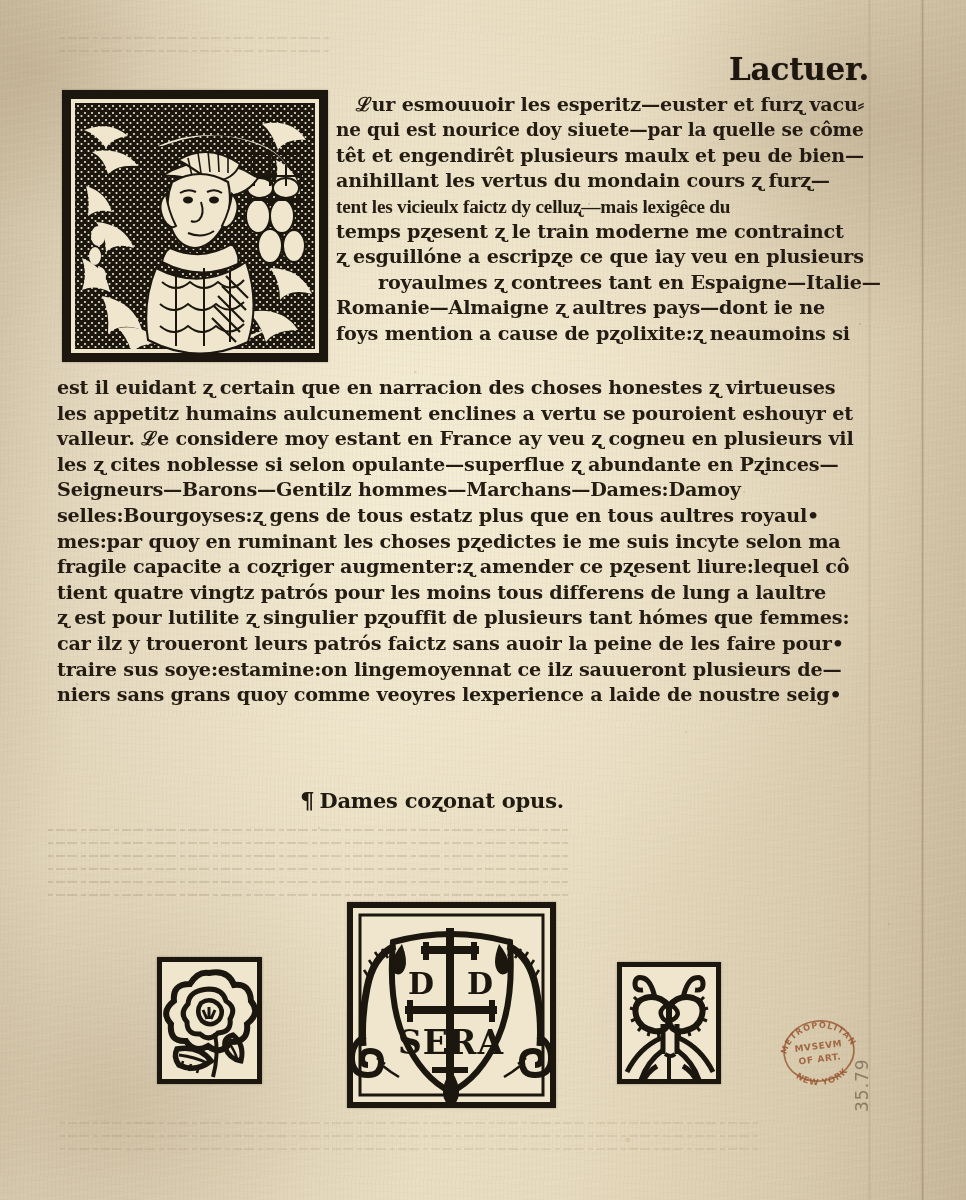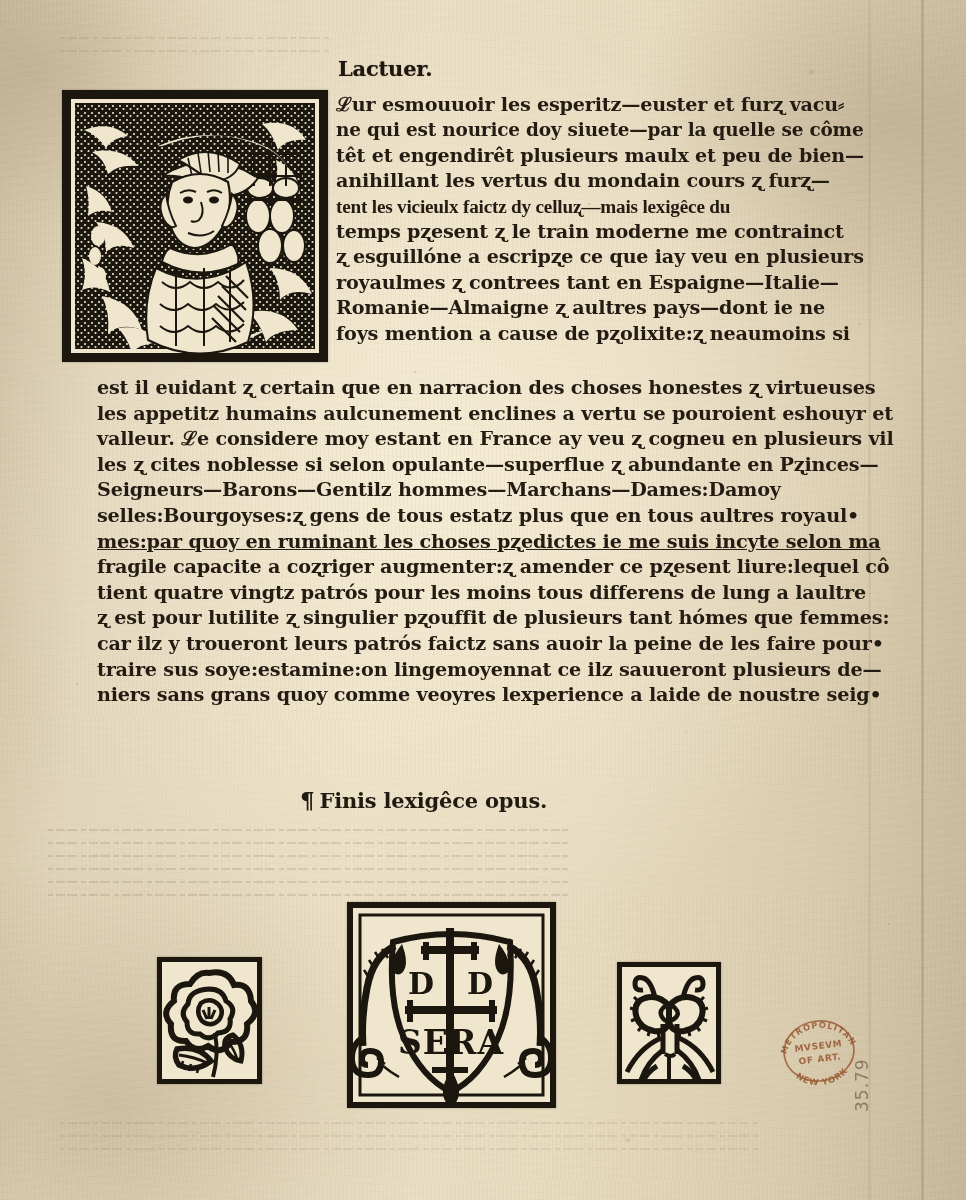--- a/index.html
+++ b/index.html
@@ -90,23 +90,23 @@
   .goth {
     font-family: "DejaVu Serif", serif;
     color: #241c12;
     font-weight: 700;
     letter-spacing: -.2px;
     -webkit-font-smoothing: none;
   }
 
   #title {
     position: absolute;
-    left: 338px; top: 52px; width: 520px;
-    text-align: left;
-    font-size: 21px;
+    left: 349px; top: 52px; width: 520px;
+    text-align: right;
+    font-size: 31px;
     line-height: 34px;
     color: #1d1710;
     text-shadow: 0 0 1px rgba(40,30,18,.5);
   }
 
   
   #col-text {
     position: absolute;
     left: 336px; top: 92px;
     width: 528px;
@@ -121,21 +121,21 @@
   
   #full-text {
     position: absolute;
     left: 57px; top: 375px;
     width: 812px;
     font-size: 19.2px;
     line-height: 25.6px;
     white-space: nowrap;
     color: #241c12;
   }
-  #full-text .ln { display: block; height: 25.6px; margin-left: 40px; }
+  #full-text .ln { display: block; height: 25.6px; }
 
   #finis {
     position: absolute;
     left: 300px; top: 786px;
     font-size: 21px;
     color: #201a11;
   }
   .pilcrow { font-size: 23px; padding-right: 5px; }
 
   
@@ -281,50 +281,50 @@
 
       <g stroke="#1b170f" stroke-width="2.2">
         <path d="M164 186 l22 22 M160 196 l24 24 M156 206 l26 26 M152 216 l26 26 M150 228 l24 24"></path>
       </g>
     </svg>
   </div>
 
   <div class="goth" id="title">Lactuer.</div>
 
   <div class="goth" id="col-text">
-    <span class="ln" style="display: block; transform-origin: left top; transform: scaleX(1);">ℒur esmouuoir les esperitz—euster et furʐ vacu⸗</span>
+    <span class="ln" style="display: block; transform-origin: left top; transform: scaleX(1); text-align: right;">ℒur esmouuoir les esperitz—euster et furʐ vacu⸗</span>
     <span class="ln" style="display: block; transform-origin: left top; transform: scaleX(0.9617);">ne qui est nourice doy siuete—par la quelle se côme</span>
     <span class="ln" style="display: block; transform-origin: left top; transform: scaleX(0.9962);">têt et engendirêt plusieurs maulx et peu de bien—</span>
     <span class="ln" style="display: block; transform-origin: left top; transform: scaleX(1);">anihillant les vertus du mondain cours ʐ furʐ—</span>
     <span class="ln" style="display: block; transform-origin: left top; transform: scaleX(1); font-family: Liberation Serif, serif;">tent les vicieulx faictz dy celluʐ—mais lexigêce du</span>
     <span class="ln" style="display: block; transform-origin: left top; transform: scaleX(1);">temps pʐesent ʐ le train moderne me contrainct</span>
     <span class="ln" style="display: block; transform-origin: left top; transform: scaleX(0.9944);">ʐ esguillóne a escripʐe ce que iay veu en plusieurs</span>
-    <span class="ln" style="display: block; transform-origin: left top; transform: scaleX(1);">royaulmes ʐ contrees tant en Espaigne—Italie—</span>
+    <span class="ln" style="display: block; transform-origin: left top; transform: scaleX(1); margin-left: 42px;">royaulmes ʐ contrees tant en Espaigne—Italie—</span>
     <span class="ln" style="display: block; transform-origin: left top; transform: scaleX(1);">Romanie—Almaigne ʐ aultres pays—dont ie ne</span>
     <span class="ln" style="display: block; transform-origin: left top; transform: scaleX(1);">foys mention a cause de pʐolixite:ʐ neaumoins si</span>
   </div>
 
   <div class="goth" id="full-text">
     <span class="ln" style="display: block; transform-origin: left top; transform: scaleX(1);">est il euidant ʐ certain  que en narracion des choses honestes ʐ virtueuses</span>
     <span class="ln" style="display: block; transform-origin: left top; transform: scaleX(1);">les appetitz humains aulcunement enclines a vertu se pouroient eshouyr et</span>
     <span class="ln" style="display: block; transform-origin: left top; transform: scaleX(1);">valleur. ℒe considere moy estant en France ay veu ʐ cogneu en plusieurs vil</span>
     <span class="ln" style="display: block; transform-origin: left top; transform: scaleX(1);">les ʐ cites noblesse si selon opulante—superflue ʐ abundante en Pʐinces—</span>
     <span class="ln" style="display: block; transform-origin: left top; transform: scaleX(1);">Seigneurs—Barons—Gentilz hommes—Marchans—Dames:Damoy</span>
     <span class="ln" style="display: block; transform-origin: left top; transform: scaleX(1);">selles:Bourgoyses:ʐ gens de tous estatz plus que en tous aultres royaul•</span>
-    <span class="ln" style="display: block; transform-origin: left top; transform: scaleX(1); text-decoration: underline;">mes:par quoy en ruminant les choses pʐedictes ie me suis incyte selon ma</span>
+    <span class="ln" style="display: block; transform-origin: left top; transform: scaleX(1);">mes:par quoy en ruminant les choses pʐedictes ie me suis incyte selon ma</span>
     <span class="ln" style="display: block; transform-origin: left top; transform: scaleX(1);">fragile capacite a coʐriger augmenter:ʐ amender ce pʐesent liure:lequel cô</span>
     <span class="ln" style="display: block; transform-origin: left top; transform: scaleX(1);">tient quatre vingtz patrós pour les moins tous differens de lung a laultre</span>
     <span class="ln" style="display: block; transform-origin: left top; transform: scaleX(1);">ʐ est pour lutilite ʐ singulier pʐouffit de plusieurs tant hómes que femmes:</span>
     <span class="ln" style="display: block; transform-origin: left top; transform: scaleX(1);">car ilz y troueront leurs patrós faictz sans auoir la peine de les faire pour•</span>
     <span class="ln" style="display: block; transform-origin: left top; transform: scaleX(1);">traire sus soye:estamine:on lingemoyennat ce ilz sauueront plusieurs de—</span>
     <span class="ln" style="display: block; transform-origin: left top; transform: scaleX(1);">niers sans grans quoy comme veoyres lexperience a laide de noustre seig•</span>
   </div>
 
   <div class="goth" id="finis">
-    <span class="pilcrow">¶</span><span>Finis lexigêce opus.</span>
+    <span class="pilcrow">¶</span><span>Dames coʐonat opus.</span>
   </div>
 
   <div class="woodcut" id="device-block">
     <svg viewBox="0 0 209 206" preserveAspectRatio="none" aria-hidden="true">
       <rect x="0" y="0" width="209" height="206" fill="#efe6cd"></rect>
       <rect x="3" y="3" width="203" height="200" fill="none" stroke="#1b170f" stroke-width="6"></rect>
       <rect x="13" y="13" width="183" height="180" fill="none" stroke="#1b170f" stroke-width="3"></rect>
 
       <path d="M46 40 q58 -16 117 0 q4 60 -12 96 q-18 40 -47 54 q-29 -14 -47 -54 q-16 -36 -11 -96z" fill="#efe6cd" stroke="#1b170f" stroke-width="6"></path>
 

